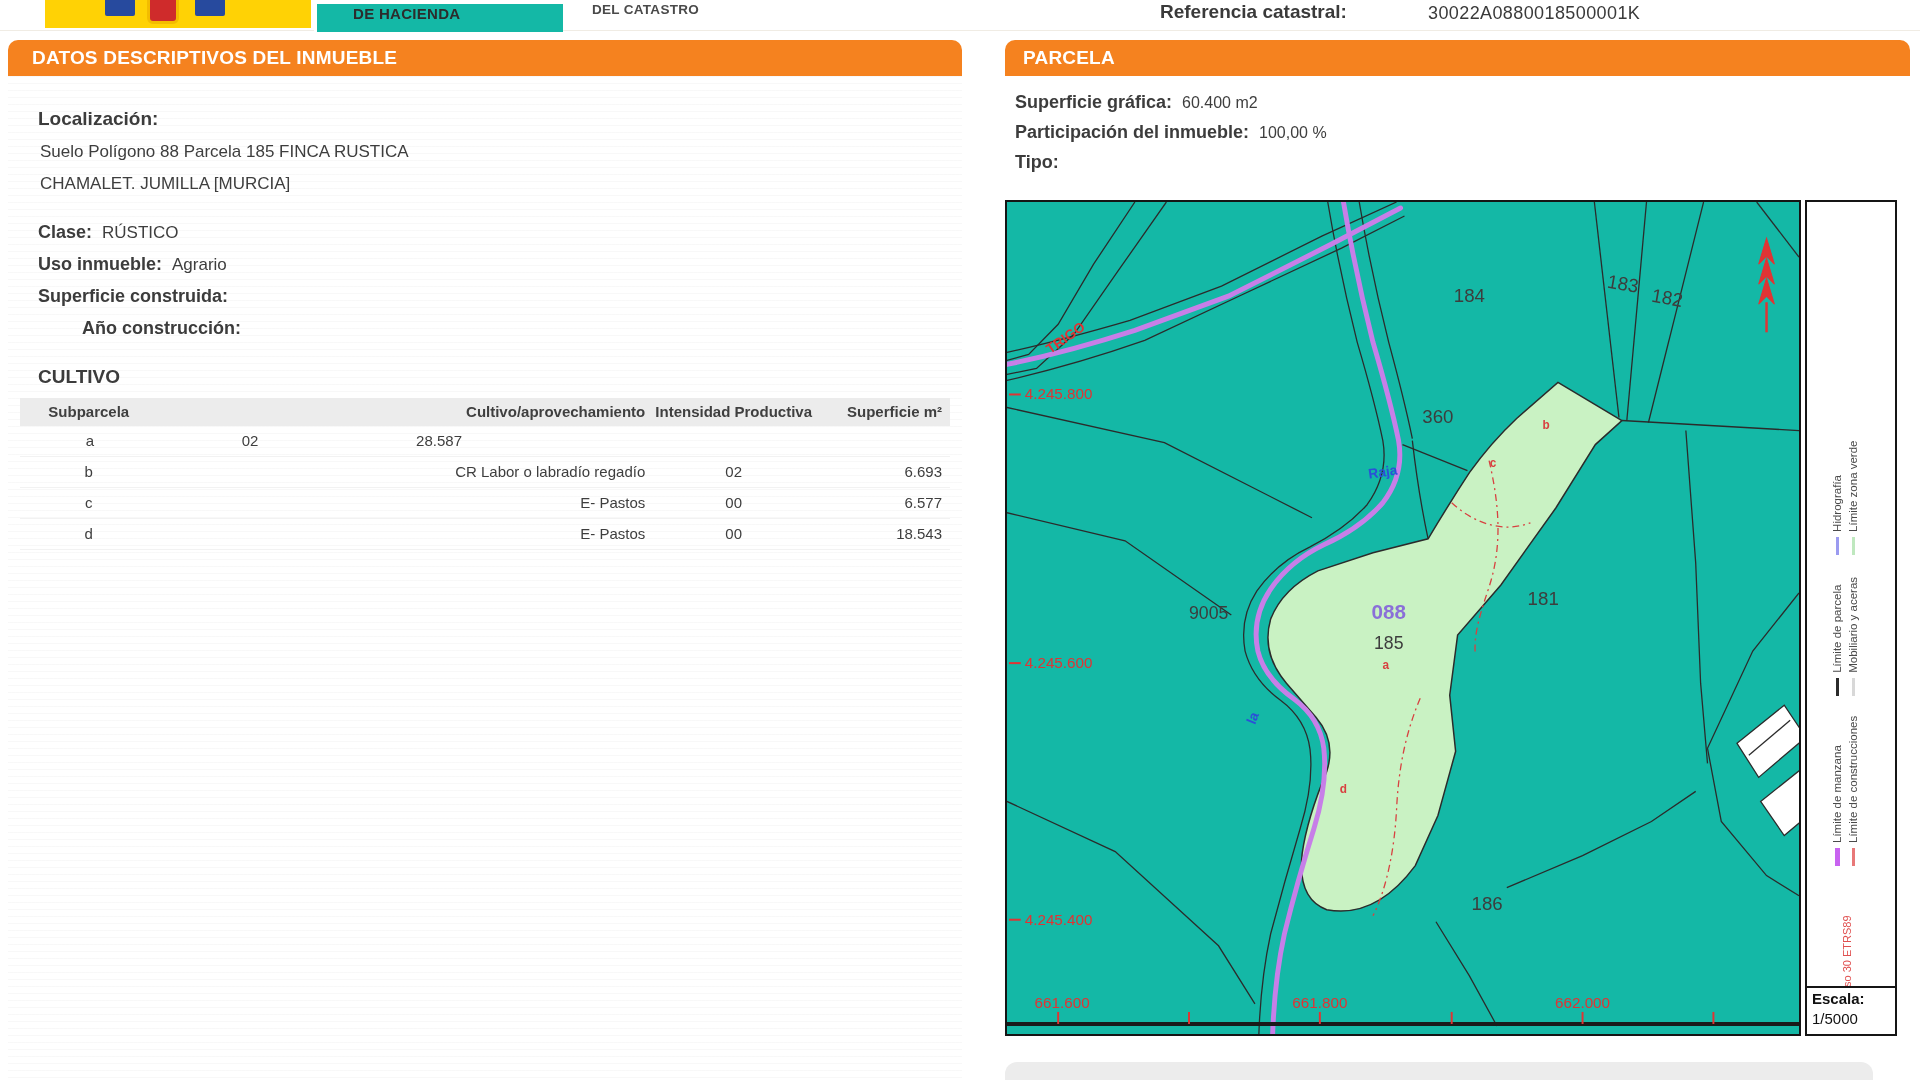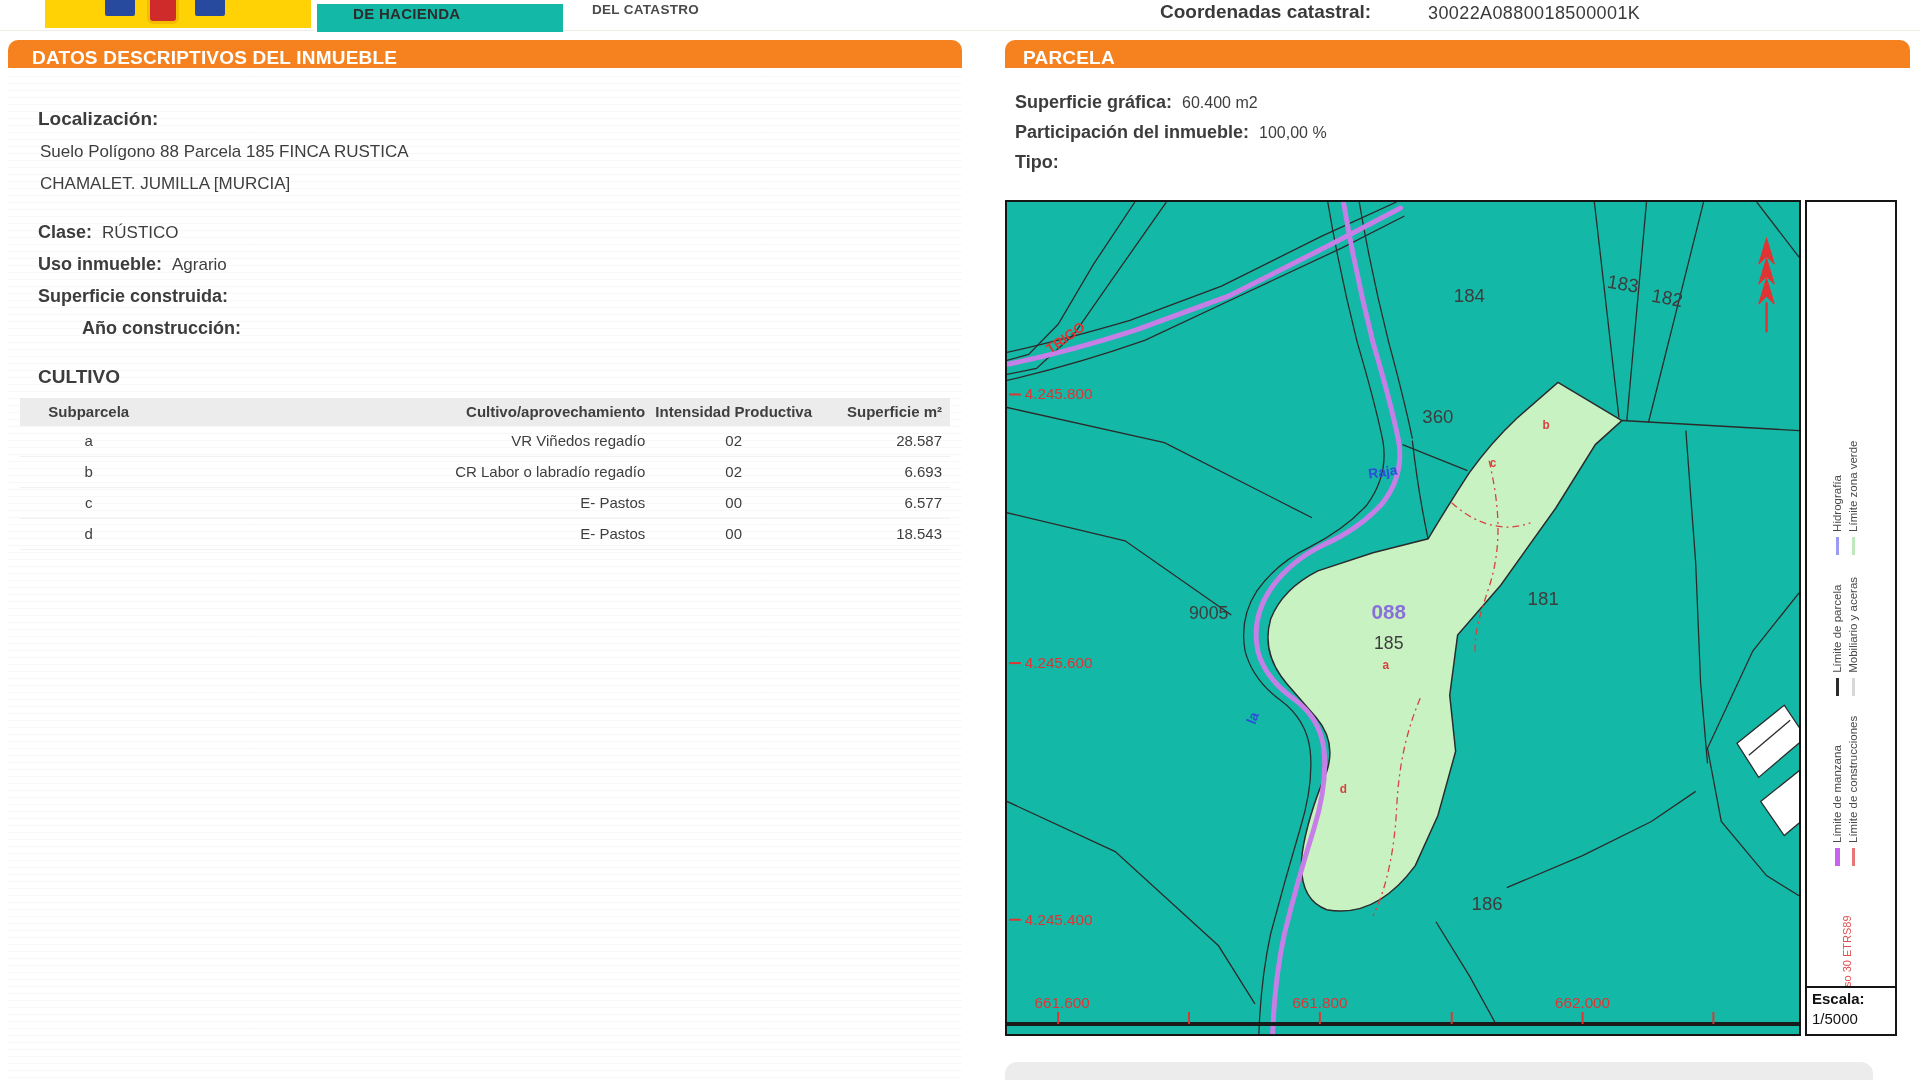--- a/index.html
+++ b/index.html
@@ -13,21 +13,21 @@
   .flagL,.flagR{position:absolute;top:-4px;width:30px;height:20px;background:#274a9e;border-radius:2px;}
   .flagL{left:60px;} .flagR{left:150px;}
   .crest{position:absolute;left:102px;top:-6px;width:26px;height:24px;background:#cf2b2b;border:3px solid #f3bc00;border-radius:6px;}
   .ministry-box{left:314px;top:4px;width:246px;height:28px;background:#14b8a6;border-left:3px solid #fff;}
   .ministry-box span{position:absolute;left:36px;top:1px;font-size:15px;font-weight:bold;color:#2c2c2c;letter-spacing:.3px;}
   .catastro-text{left:592px;top:2px;font-size:13.5px;font-weight:600;color:#4a4a4a;letter-spacing:.3px;}
   .ref-label{left:1160px;top:1px;font-size:19px;font-weight:bold;color:#3a3a3a;}
   .ref-value{left:1428px;top:3px;font-size:18px;color:#3a3a3a;letter-spacing:.4px;}
 
   
-  .panel-header{height:28px;background:#f5821f;border-radius:10px 10px 0 0;color:#fff;
+  .panel-header{height:36px;background:#f5821f;border-radius:10px 10px 0 0;color:#fff;
       font-weight:bold;font-size:19px;line-height:36px;letter-spacing:.2px;}
   .left-panel{left:8px;top:40px;width:954px;height:1040px;}
   .left-panel .panel-header{padding-left:24px;}
   .left-body{position:absolute;left:0;top:36px;width:954px;height:1004px;background:#fff;
       background-image:repeating-linear-gradient(180deg,rgba(120,120,120,0.05) 0 1px,transparent 1px 7px);}
   .lbl{font-weight:bold;font-size:18px;color:#3c3c3c;}
   .big-lbl{font-weight:bold;font-size:19px;color:#3c3c3c;}
   .val{font-size:17px;color:#3e3e3e;}
   .loc-label{left:30px;top:32px;}
   .loc1{left:32px;top:66px;}
@@ -83,21 +83,21 @@
 <div class="abs top-strip">
   <div class="abs gov-box">
     <div class="flagL"></div>
     <div class="crest"></div>
     <div class="flagR"></div>
   </div>
   <div class="abs ministry-box">
     <span>DE HACIENDA</span>
   </div>
   <div class="abs catastro-text">DEL CATASTRO</div>
-  <div class="abs ref-label">Coordenadas catastral:</div>
+  <div class="abs ref-label">Referencia catastral:</div>
   <div class="abs ref-value">30022A0880018500001K</div>
 </div>
 
 <div class="abs left-panel">
   <div class="panel-header">DATOS DESCRIPTIVOS DEL INMUEBLE</div>
   <div class="left-body">
     <div class="abs big-lbl loc-label">Localización:</div>
     <div class="abs val loc1">Suelo Polígono 88 Parcela 185 FINCA RUSTICA</div>
     <div class="abs val loc2">CHAMALET. JUMILLA [MURCIA]</div>
 
@@ -118,21 +118,20 @@
 
     <div class="cultivo-table">
       <div class="t-head">
         <div class="c1">Subparcela</div>
         <div class="c2">Cultivo/aprovechamiento</div>
         <div class="c3">Intensidad Productiva</div>
         <div class="c4">Superficie m²</div>
       </div>
       <div class="t-row">
         <div class="c1">a</div>
-        <div class="c2">VR Viñedos regadío</div>
         <div class="c3">02</div>
         <div class="c4">28.587</div>
       </div>
       <div class="t-row">
         <div class="c1">b</div>
         <div class="c2">CR Labor o labradío regadío</div>
         <div class="c3">02</div>
         <div class="c4">6.693</div>
       </div>
       <div class="t-row">

